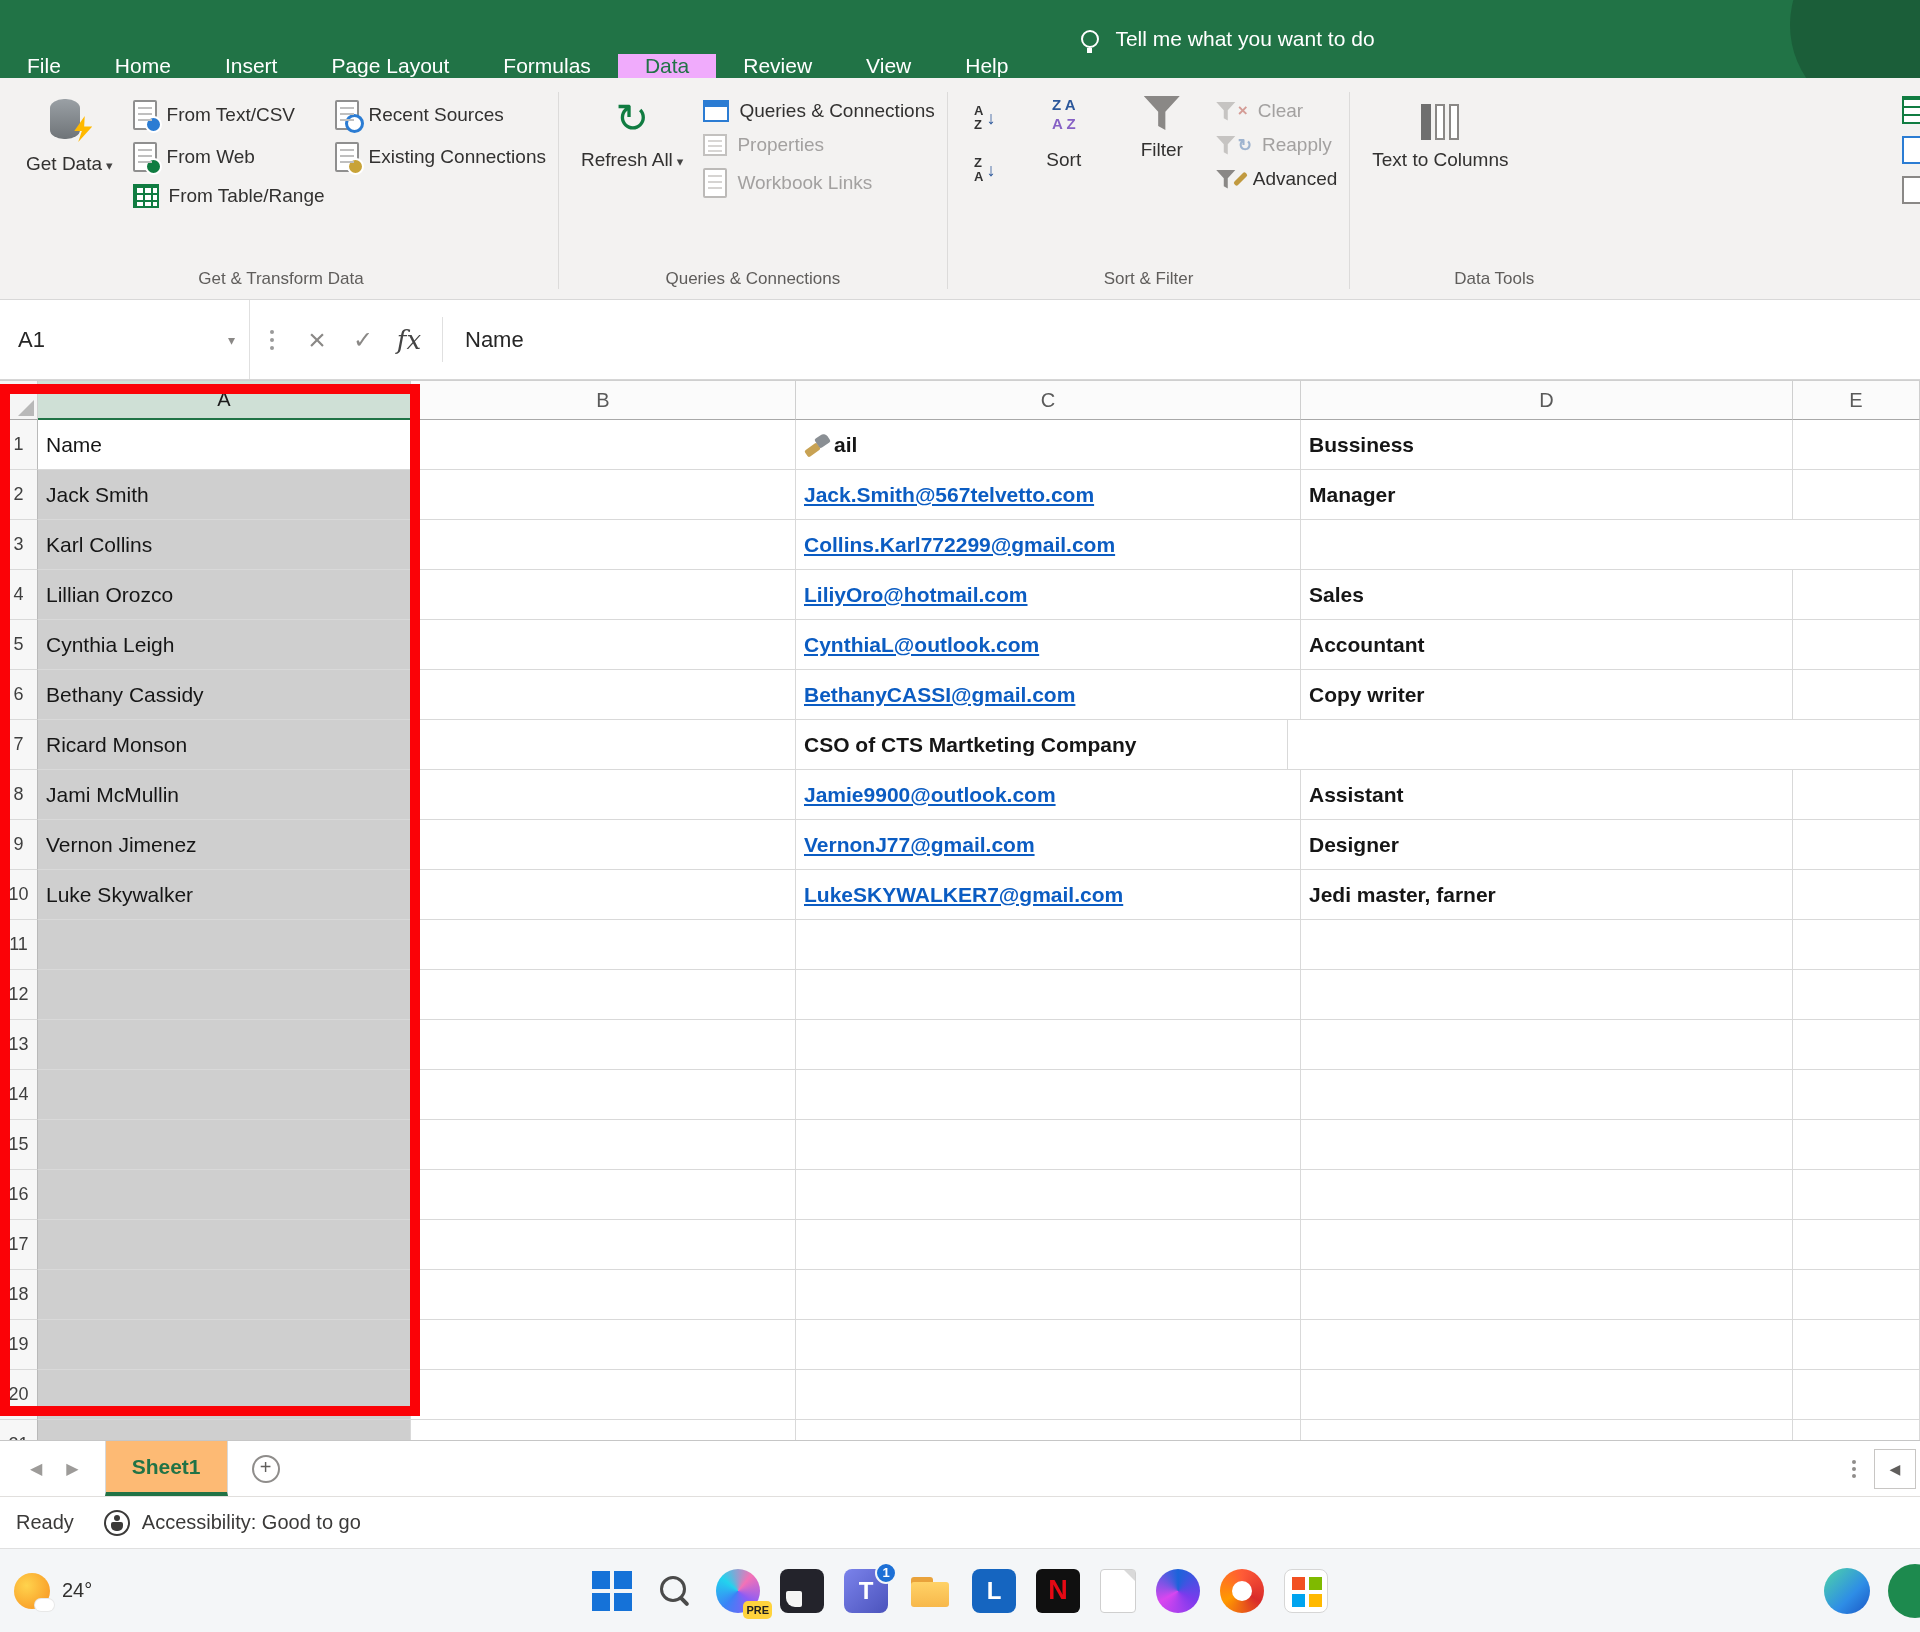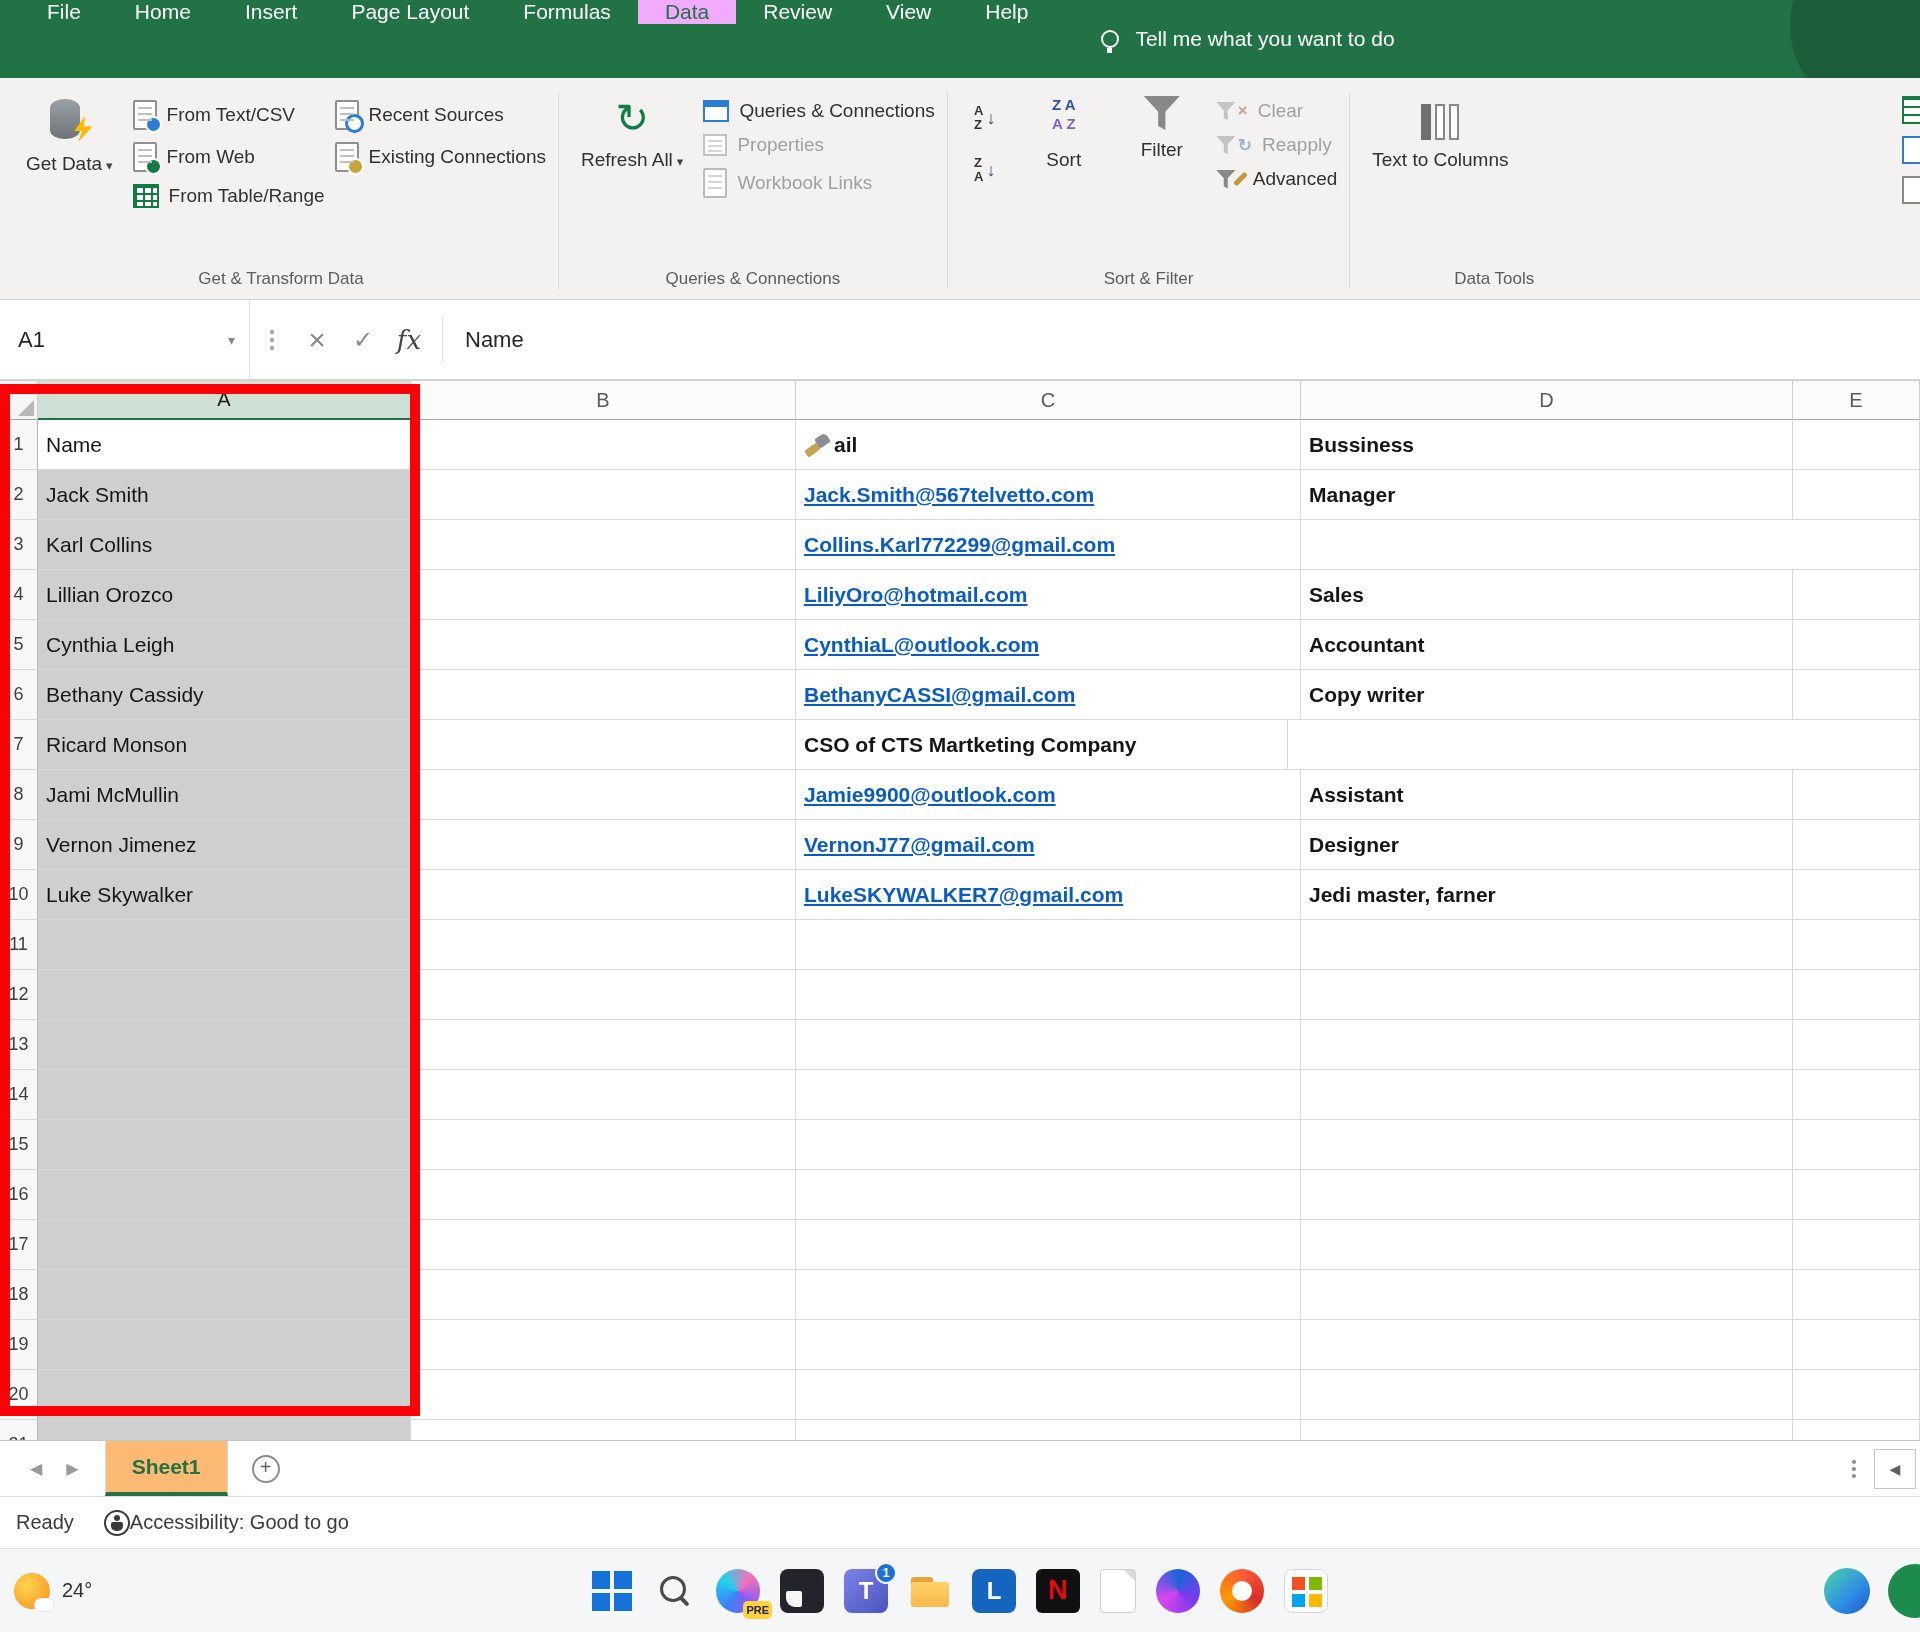--- a/index.html
+++ b/index.html
@@ -2,21 +2,21 @@
 <html><head>
 <meta charset="utf-8">
 <style>
   * { margin:0; padding:0; box-sizing:border-box; }
   html,body { width:1920px; height:1632px; overflow:hidden; font-family:"Liberation Sans",sans-serif; background:#fff; }
   .app { position:relative; width:1920px; height:1632px; display:flex; flex-direction:column; }
 
   
   .menubar { height:78px; background:#217346; color:#fff; display:flex; align-items:stretch; position:relative; overflow:hidden; flex:0 0 auto; }
   .menubar::after { content:""; position:absolute; right:-60px; top:-70px; width:190px; height:190px; border-radius:50%; background:#1b5e39; }
-  .menu-tabs { display:flex; align-items:flex-start; padding-left:20px; }
+  .menu-tabs { display:flex; align-items:flex-end; }
   .menu-tab { padding:0 27px; display:flex; align-items:center; font-size:21px; cursor:pointer; white-space:nowrap; }
   .menu-tab.active { background:#f0abfc; color:#217346; }
   .tellme { display:flex; align-items:center; gap:16px; font-size:21px; margin-left:46px; }
   .bulb { width:18px; height:18px; border:2px solid #fff; border-radius:50%; position:relative; }
   .bulb::after { content:""; position:absolute; left:4px; bottom:-7px; width:5px; height:5px; background:#fff; }
 
   
   .ribbon { height:222px; background:#f3f2f1; border-bottom:1px solid #d8d8d8; display:flex; padding:4px 0 0 4px; position:relative; overflow:hidden; flex:0 0 auto; }
   .rgroup { display:flex; flex-direction:column; }
   .rg-content { display:flex; flex:1; align-items:flex-start; gap:10px; padding:8px 12px 0 12px; }
@@ -118,21 +118,21 @@
   .sheet-tab { display:flex; align-items:center; padding:0 26px; background:#fdba74; border-left:1px solid #d8d8d8; border-right:1px solid #d8d8d8; border-bottom:4px solid #217346; color:#217346; font-weight:bold; font-size:21px; cursor:pointer; }
   .add-sheet { width:28px; height:28px; border:2px solid #8f8d8b; border-radius:50%; margin:auto 0 auto 24px; display:flex; align-items:center; justify-content:center; color:#605e5c; font-size:20px; cursor:pointer; }
   .add-sheet::before { content:"+"; margin-top:-2px; }
   .sheet-right { margin-left:auto; display:flex; align-items:center; gap:18px; padding-right:4px; }
   .vdots { width:4px; height:4px; border-radius:50%; background:#8f8d8b; box-shadow:0 -7px 0 #8f8d8b,0 7px 0 #8f8d8b; }
   .hscroll-left { width:42px; height:40px; border:1px solid #c8c6c4; background:#fff; display:flex; align-items:center; justify-content:center; color:#605e5c; font-size:14px; cursor:pointer; }
   .hscroll-left::before { content:"◀"; }
 
   
   .statusbar { height:52px; border-top:1px solid #e1dfdd; background:#fff; display:flex; align-items:center; gap:30px; padding-left:16px; font-size:20px; color:#3b3a39; flex:0 0 auto; }
-  .acc { display:flex; align-items:center; cursor:pointer;text-align:center; }
+  .acc { display:flex; align-items:center; gap:12px; cursor:pointer;text-align:center; }
   .acc-icon { width:26px; height:26px; border:2px solid #3b3a39; border-radius:50%; position:relative; }
   .acc-icon::before { content:""; position:absolute; top:3px; left:50%; transform:translateX(-50%); width:6px; height:6px; border-radius:50%; background:#3b3a39; }
   .acc-icon::after { content:""; position:absolute; bottom:3px; left:50%; transform:translateX(-50%); width:12px; height:9px; background:#3b3a39; border-radius:2px 2px 5px 5px; }
 
   
   .taskbar { height:84px; background:#f4f6f8; border-top:1px solid #e0e0e0; display:flex; align-items:center; position:relative; flex:0 0 auto; }
   .weather { display:flex; align-items:center; gap:12px; padding-left:14px; font-size:20px; color:#323130; cursor:pointer; }
   .sun { width:36px; height:36px; border-radius:50%; background:radial-gradient(circle at 35% 35%,#ffd34d,#f78f1e); position:relative; }
   .sun::after { content:""; position:absolute; right:-4px; bottom:-2px; width:19px; height:12px; background:#fff; border-radius:8px; box-shadow:0 0 0 1px #e8e8e8; }
   .tb-center { position:absolute; left:50%; top:50%; transform:translate(-50%,-50%); display:flex; gap:20px; align-items:center; }

